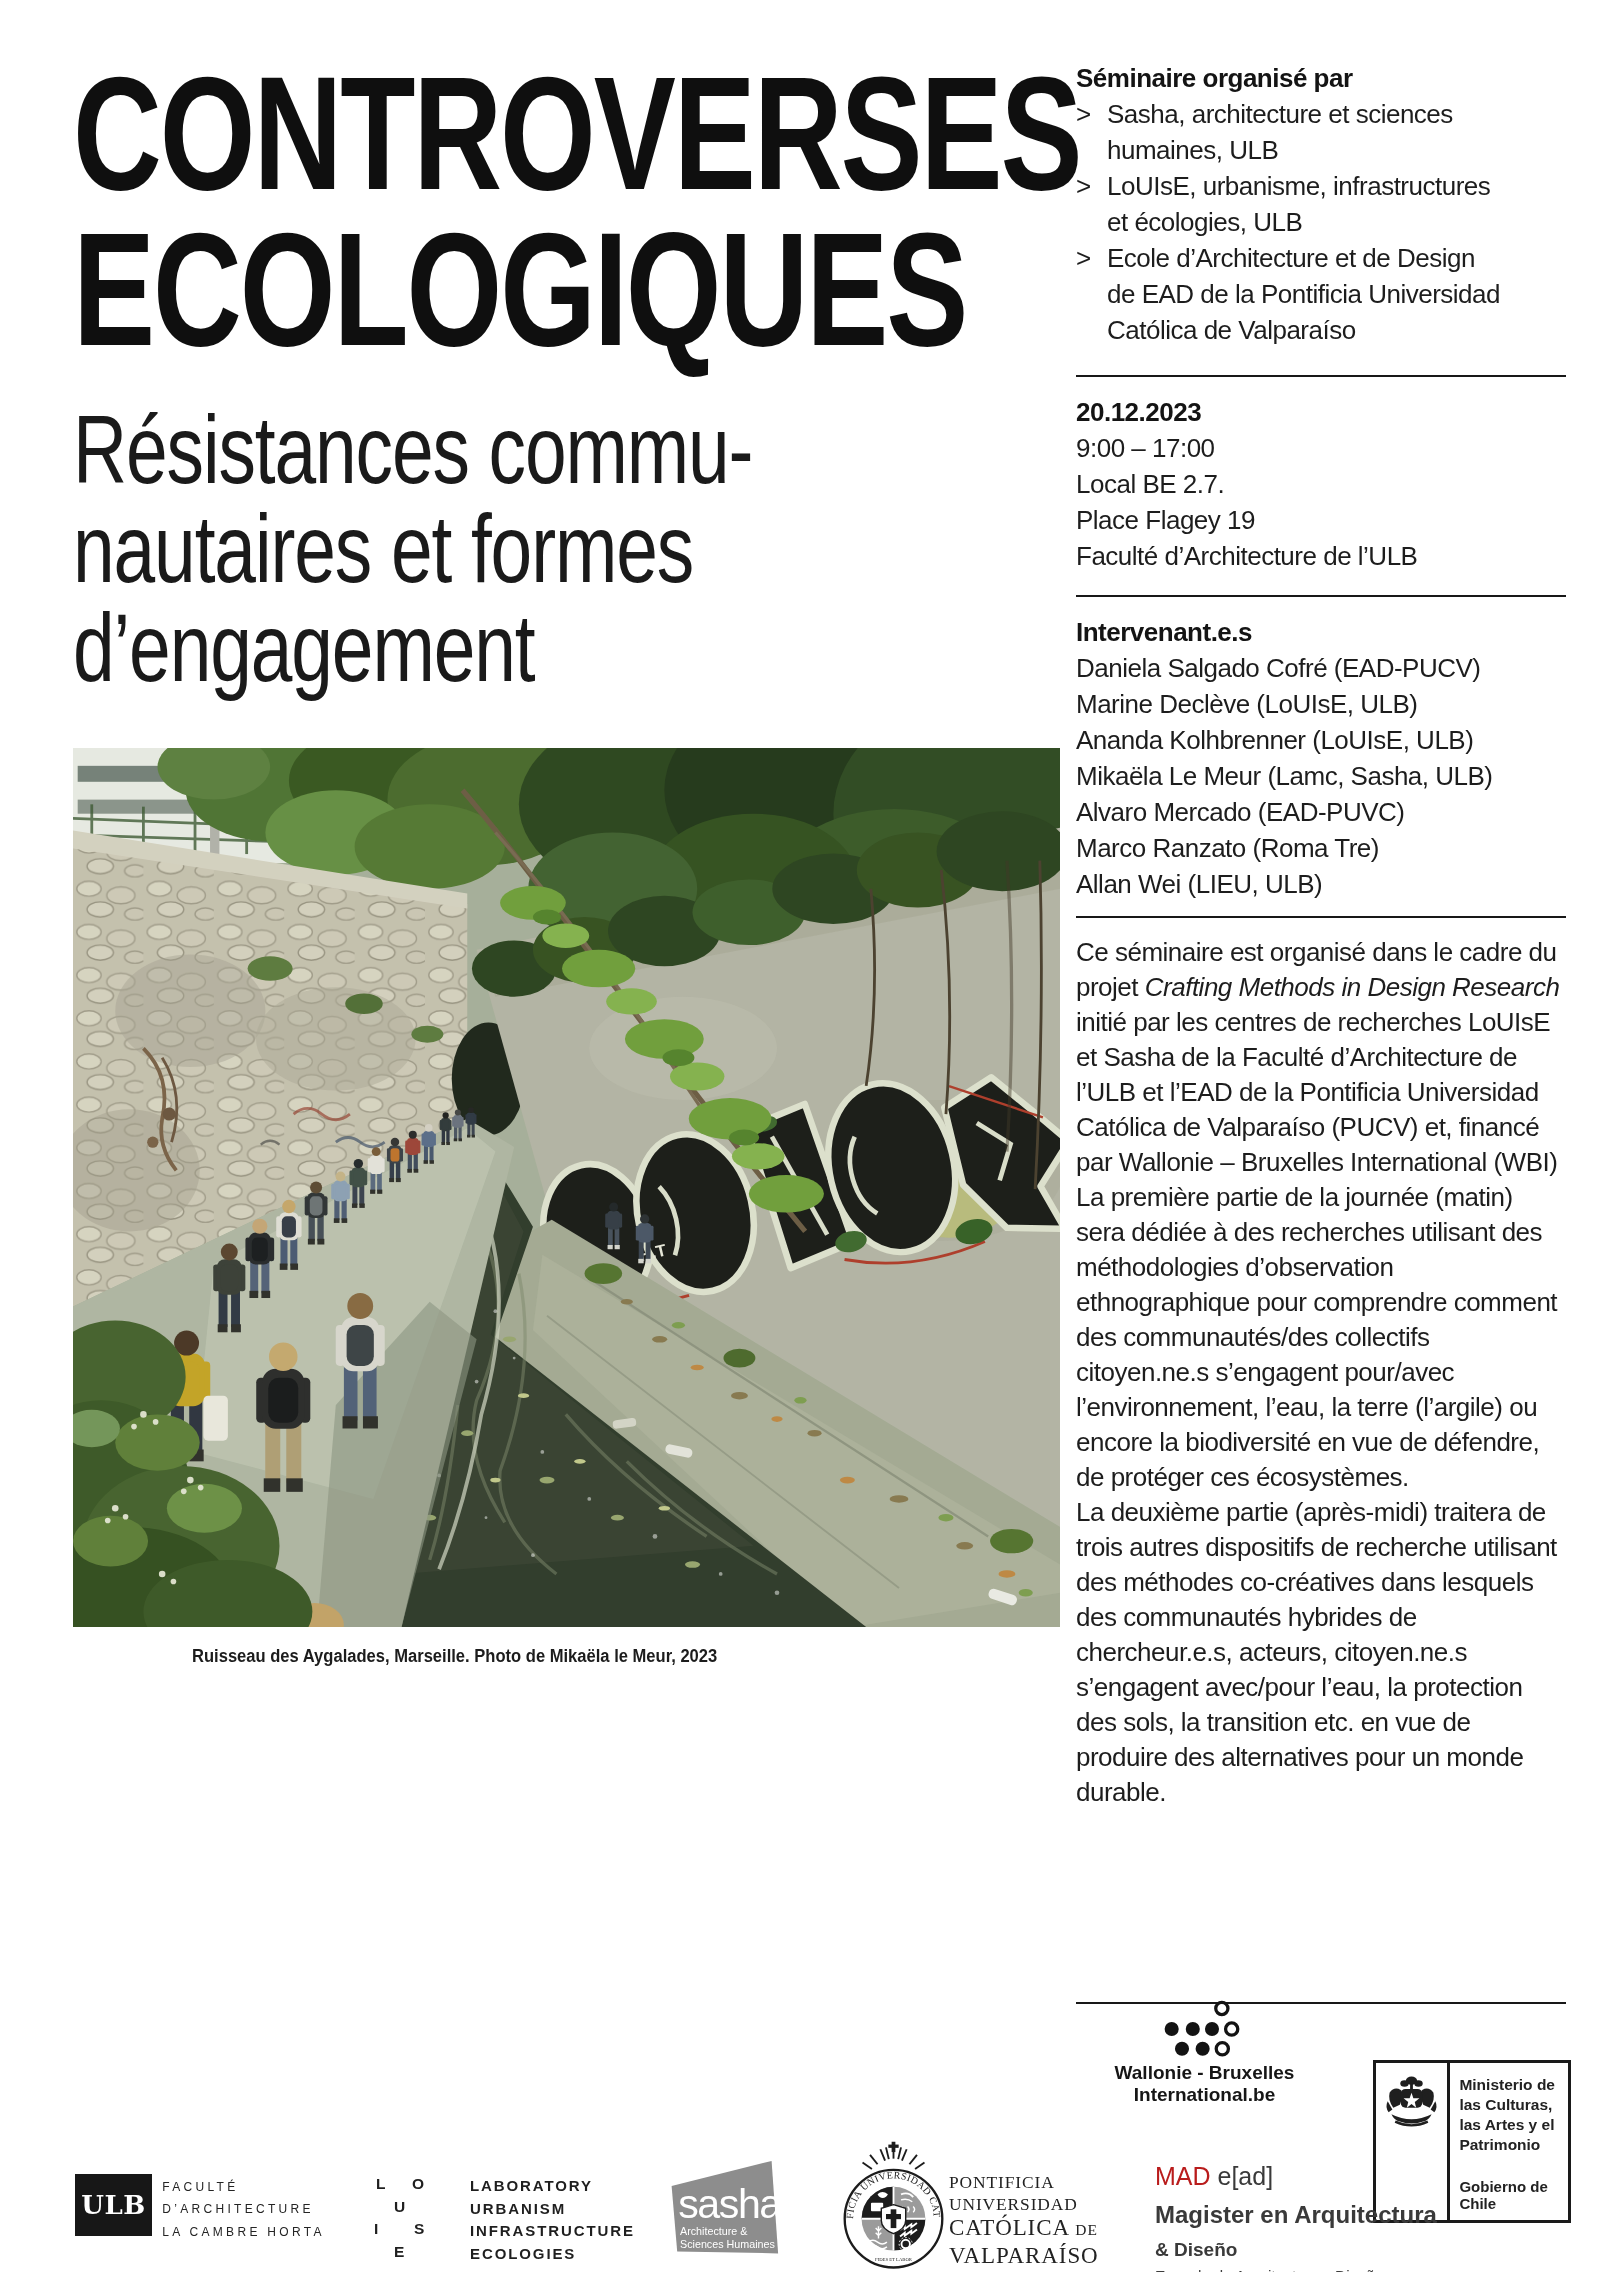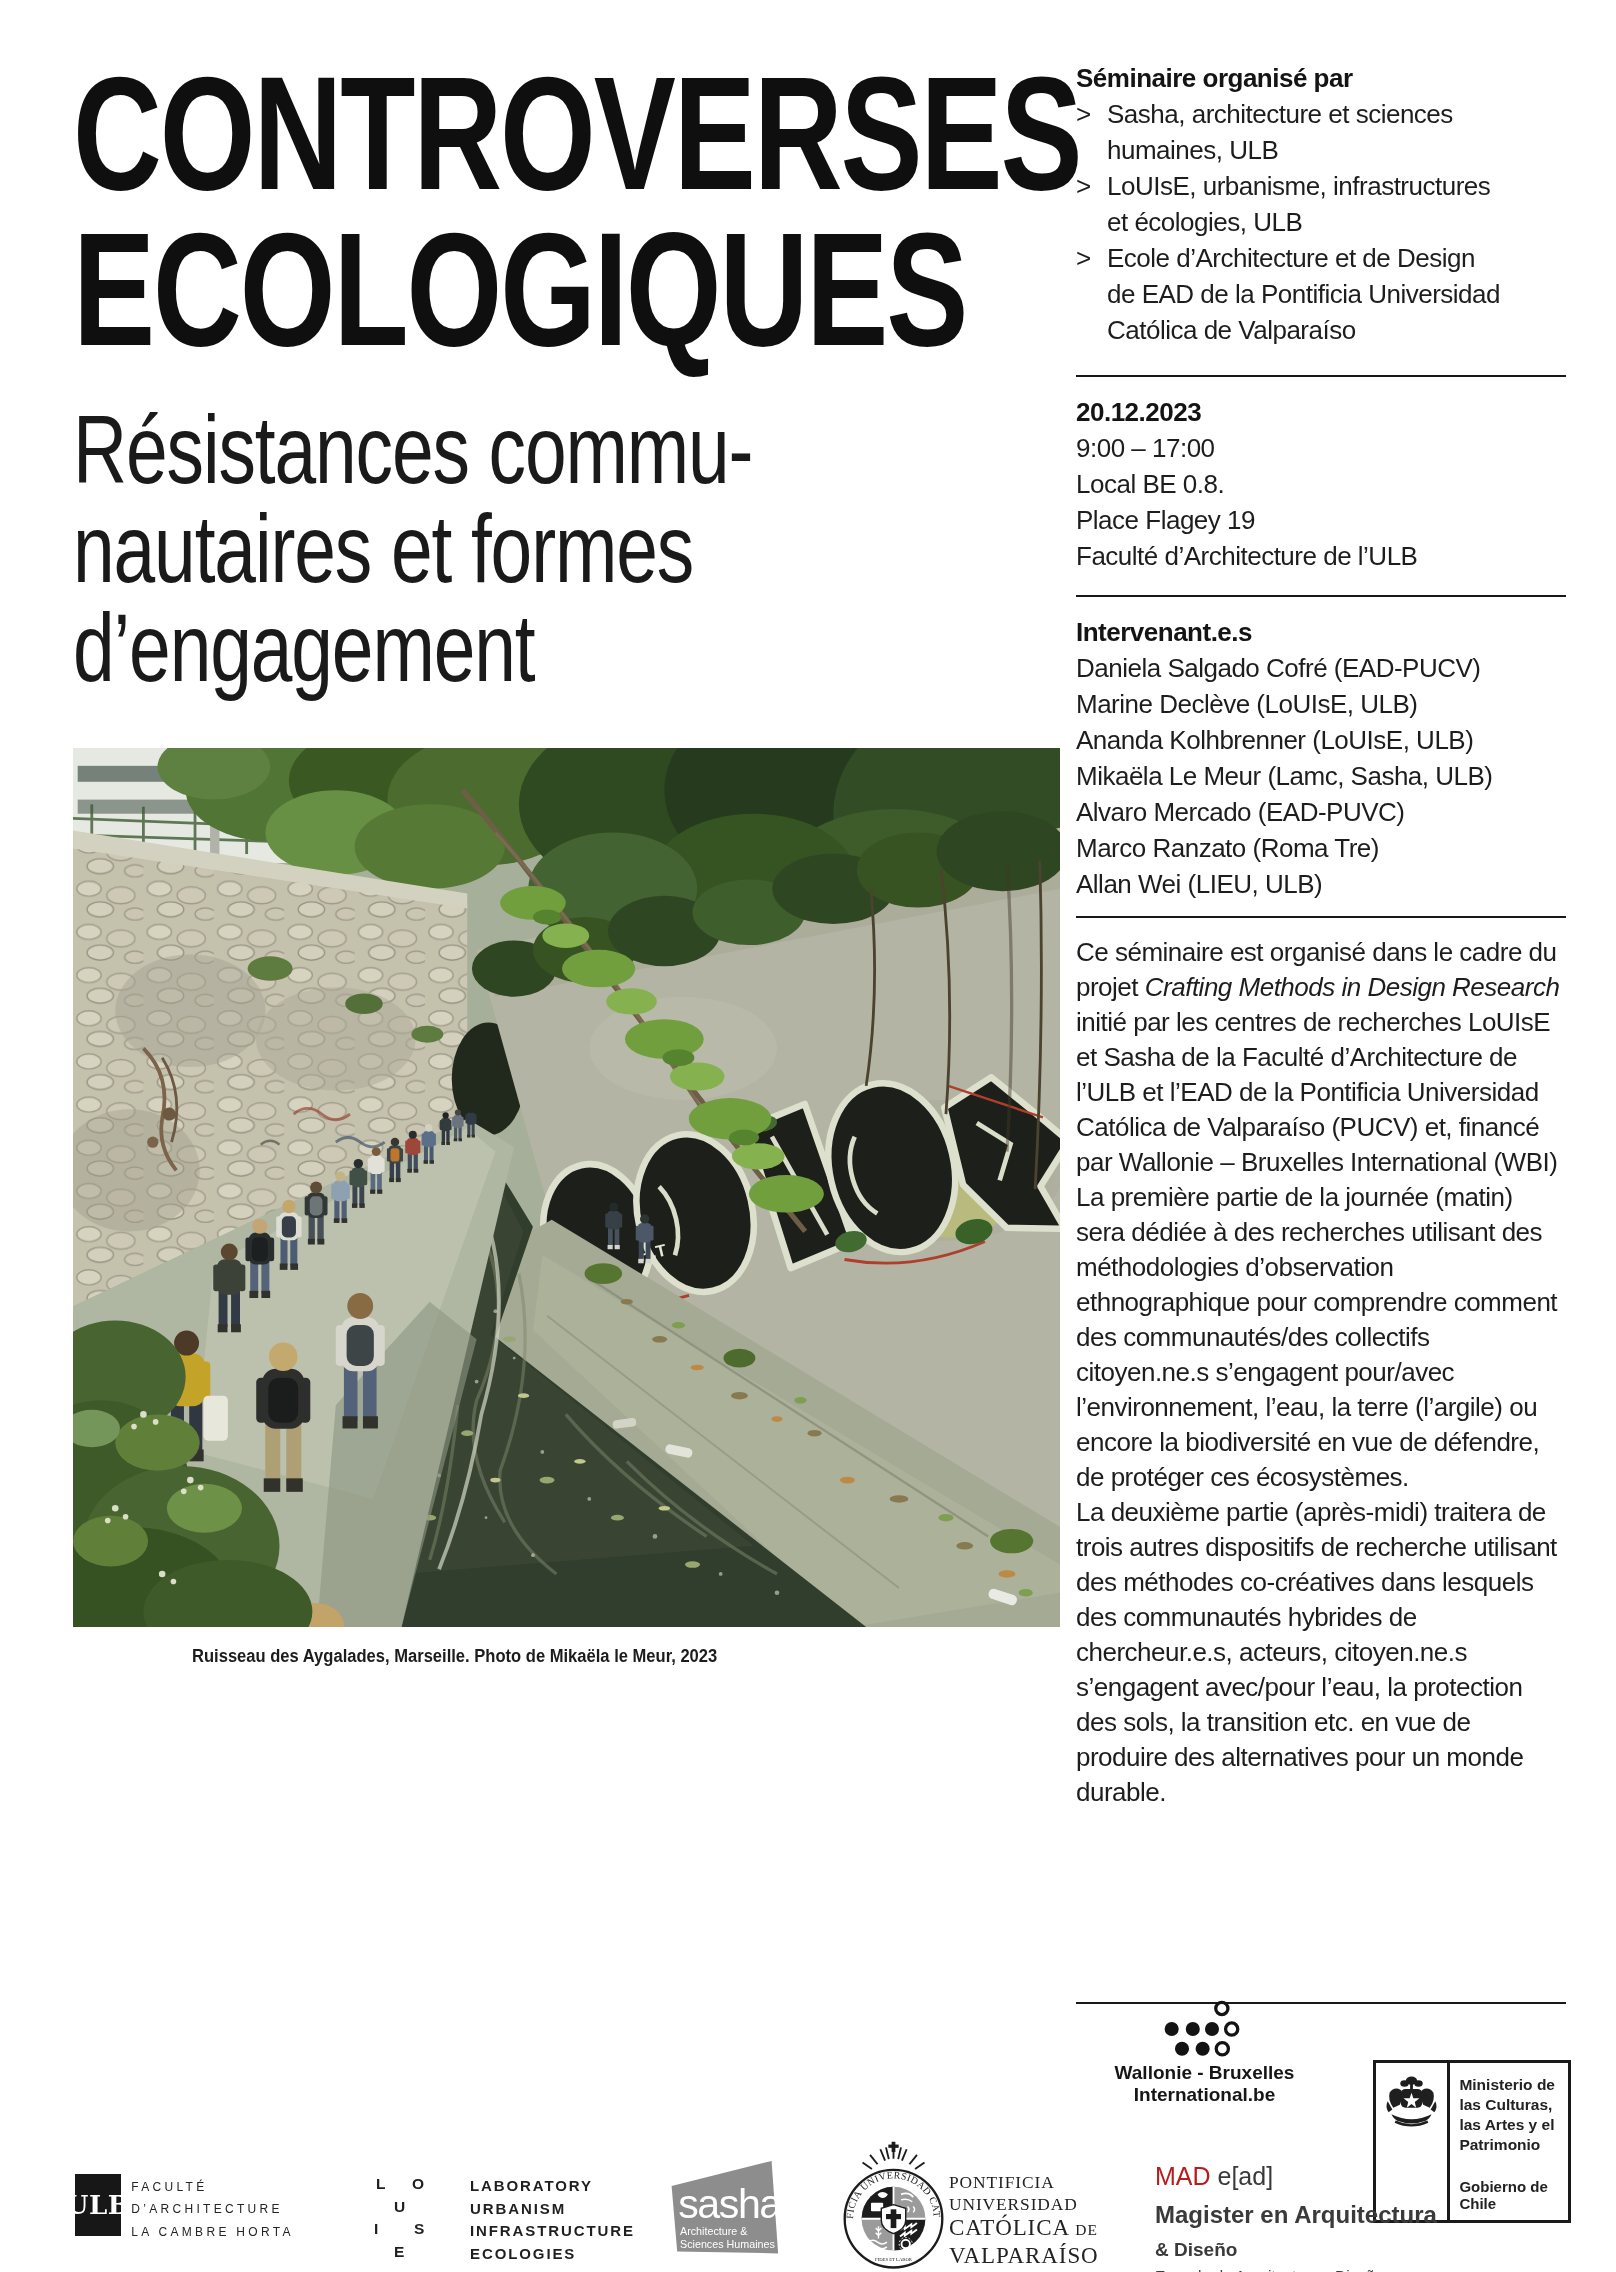--- a/index.html
+++ b/index.html
@@ -42,21 +42,21 @@
   .ministerio .cell-r { flex:1; position:relative; padding:12.2px 3.8px 8.4px 9.4px; }
   .ministerio .mline { font-size:15.5px; font-weight:700; line-height:20px; color:#222; }
   .ministerio .gob { position:absolute; left:9.4px; bottom:8.4px; font-size:15px; font-weight:700; color:#222; }
   .mad { position:absolute; left:1155px; top:2162px; color:#3a3a3a; }
   .mad .l1 { font-size:25px; color:#3a3a3a; }
   .mad .l1 b { font-weight:400; color:#b91c1c; }
   .mad .l2 { font-size:24px; font-weight:700; margin-top:10.3px; }
   .mad .l3 { font-size:19px; font-weight:700; margin-top:9.4px; }
   .mad .l4 { font-size:15.5px; font-weight:400; margin-top:6.6px; color:#3d3d3d; }
   .ulb { position:absolute; left:75px; top:2174px; display:flex; }
-  .ulb .box { width:46px; height:62px; background:#171717; color:#fff; display:flex; align-items:center; justify-content:center;
+  .ulb .box { width:77px; height:62px; background:#171717; color:#fff; display:flex; align-items:center; justify-content:center;
     font-family:"DejaVu Serif", serif; font-weight:700; font-size:26px; letter-spacing:0.5px; }
   .ulb .lines { margin-left:10.3px; padding-top:1.9px; }
   .ulb .lines div { font-size:12px; letter-spacing:3.3px; line-height:22.5px; color:#242424; white-space:nowrap; }
   .louise { position:absolute; left:374px; top:2175px; width:239px; }
   .louise .grid { position:absolute; left:0; top:0; width:61px; height:89px; }
   .louise .grid span { position:absolute; font-size:15.5px; font-weight:700; color:#1f1f1f; }
   .louise .words { position:absolute; left:96px; top:0; width:145px; text-align:left; }
   .louise .words div { font-size:15px; font-weight:700; letter-spacing:1.9px; line-height:22.5px; color:#1f1f1f; white-space:nowrap; }
   .sasha { position:absolute; left:666px; top:2159px; }
   .pucv-seal { position:absolute; left:839px; top:2138px; }
@@ -374,21 +374,21 @@
 et écologies, ULB</span></div>
     <div class="org-item"><span class="bullet">&gt;</span><span>Ecole d’Architecture et de Design
 de EAD de la Pontificia Universidad
 Católica de Valparaíso</span></div>
   </div>
   <hr class="rule r1">
 
   <div class="rcol sec-event" style="position:absolute">
     <div class="hd">20.12.2023</div>
     <div>9:00 – 17:00</div>
-    <div>Local BE 0.8.</div>
+    <div>Local BE 2.7.</div>
     <div>Place Flagey 19</div>
     <div>Faculté d’Architecture de l’ULB</div>
   </div>
   <hr class="rule r2">
 
   <div class="rcol sec-speak" style="position:absolute">
     <div class="hd">Intervenant.e.s</div>
     <div>Daniela Salgado Cofré (EAD-PUCV)</div>
     <div>Marine Declève (LoUIsE, ULB)</div>
     <div>Ananda Kolhbrenner (LoUIsE, ULB)</div>

